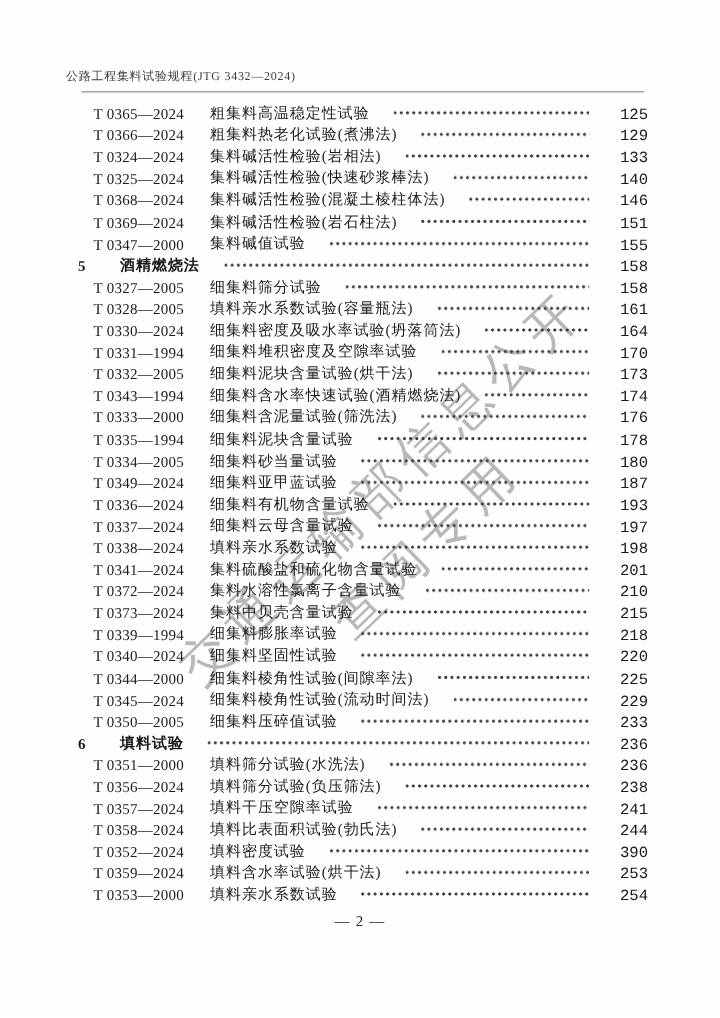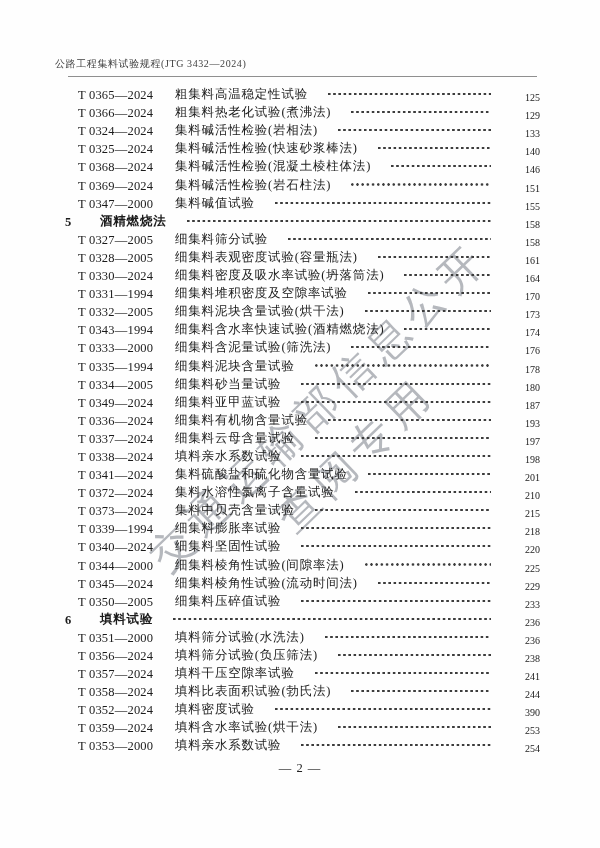--- a/index.html
+++ b/index.html
@@ -30,21 +30,21 @@
   .row .code { margin-left:13px; width:82px; letter-spacing:0.2px; }
   .row .num  { width:20px; font-weight:bold; }
   .row .title { letter-spacing:0.8px; }
   .row.section .title { font-weight:bold; }
   .row .leader {
     flex:1; height:100%; margin:0 6px 0 5px;
     background-image: radial-gradient(circle at 1.3px 50%, #3c3c3c 1.1px, rgba(0,0,0,0) 1.45px);
     background-size:5.2px 100%;
     background-repeat:repeat-x;
   }
-  .row .pg { width:28px; text-align:right; font-size:10px; }
+  .row .pg { width:28px; text-align:right; font-size:13px;font-family:Liberation Mono, monospace; }
   .footer {
     position:absolute; left:0; top:761px; width:600px;
     text-align:center; font-size:12.5px; letter-spacing:1px; color:#222;
   }
   .watermark {
     position:absolute; left:140px; top:545px;
     transform:rotate(-44deg); transform-origin:0 0;
     color:#a4a7ae; opacity:0.8; pointer-events:none;
   }
   .wm-line1 { font-size:42px; letter-spacing:8px; white-space:nowrap; line-height:1.2; }
@@ -113,21 +113,21 @@
         <span class="pg">158</span>
       </div>
       <div class="row">
         <span class="code">T 0327—2005</span>
         <span class="title">细集料筛分试验</span>
         <span class="leader"></span>
         <span class="pg">158</span>
       </div>
       <div class="row">
         <span class="code">T 0328—2005</span>
-        <span class="title">细集料表观密度试验(容量瓶法)</span>
+        <span class="title">填料亲水系数试验(容量瓶法)</span>
         <span class="leader"></span>
         <span class="pg">161</span>
       </div>
       <div class="row">
         <span class="code">T 0330—2024</span>
         <span class="title">细集料密度及吸水率试验(坍落筒法)</span>
         <span class="leader"></span>
         <span class="pg">164</span>
       </div>
       <div class="row">

